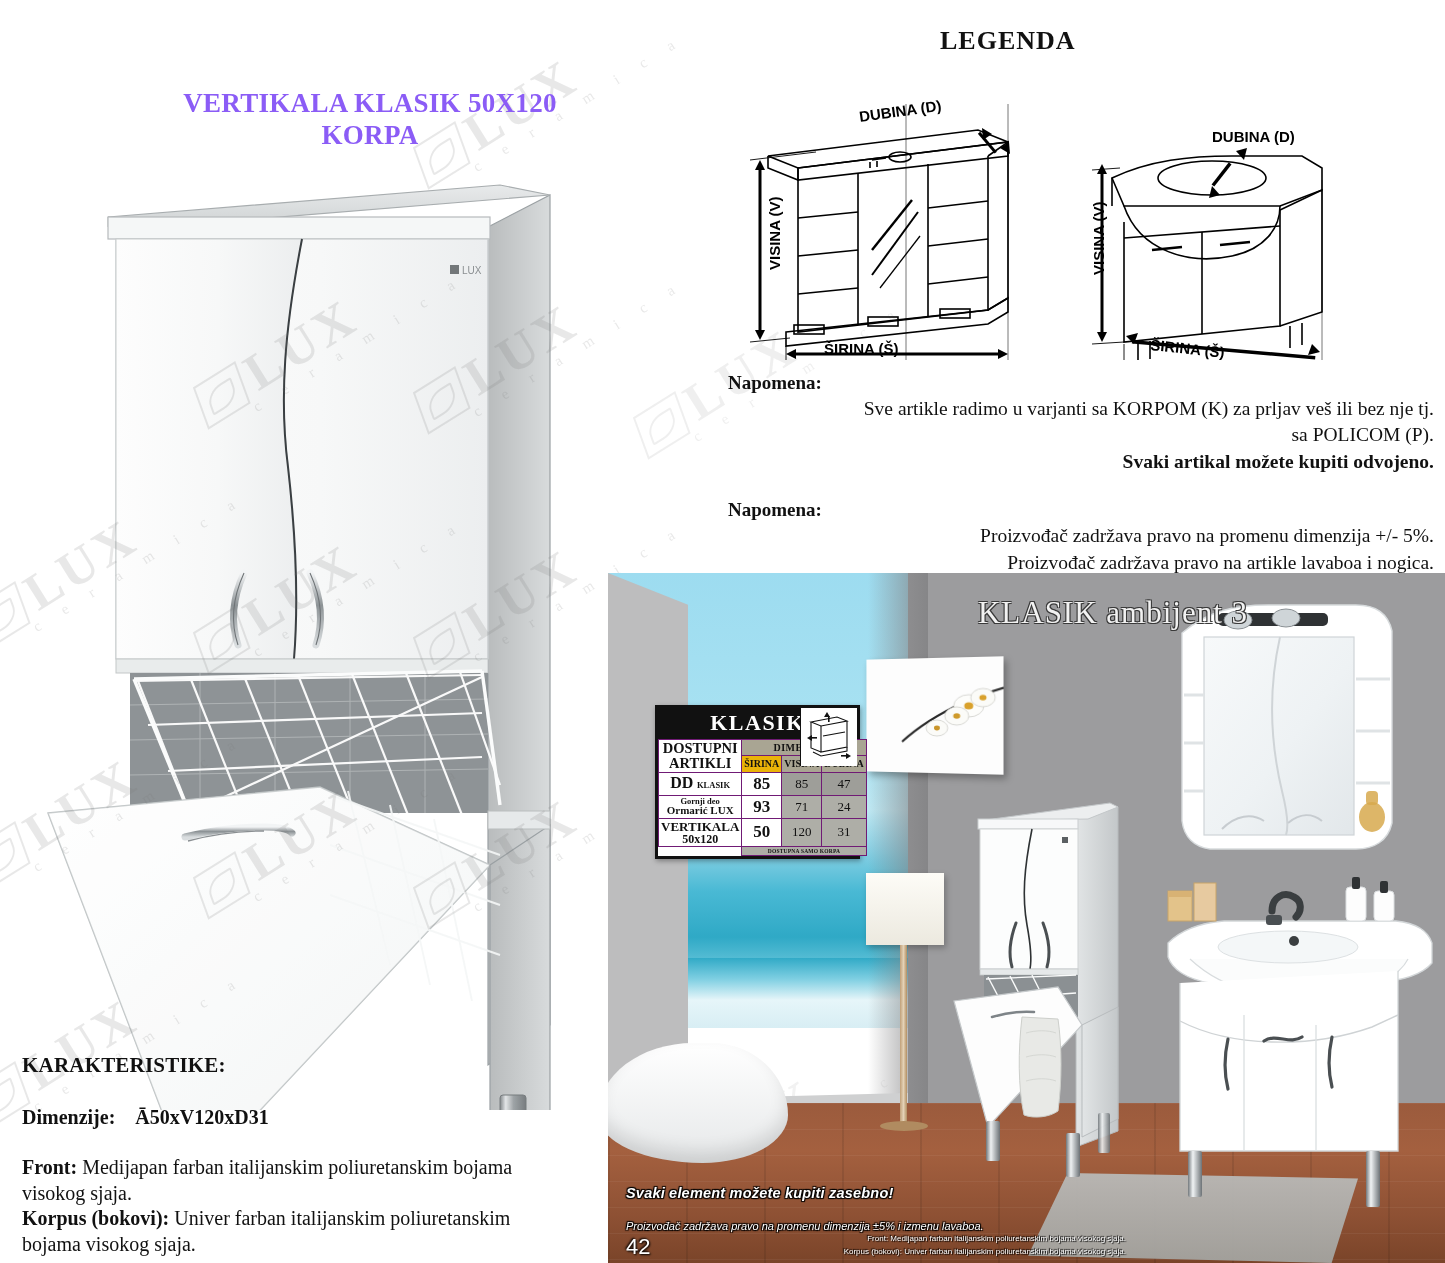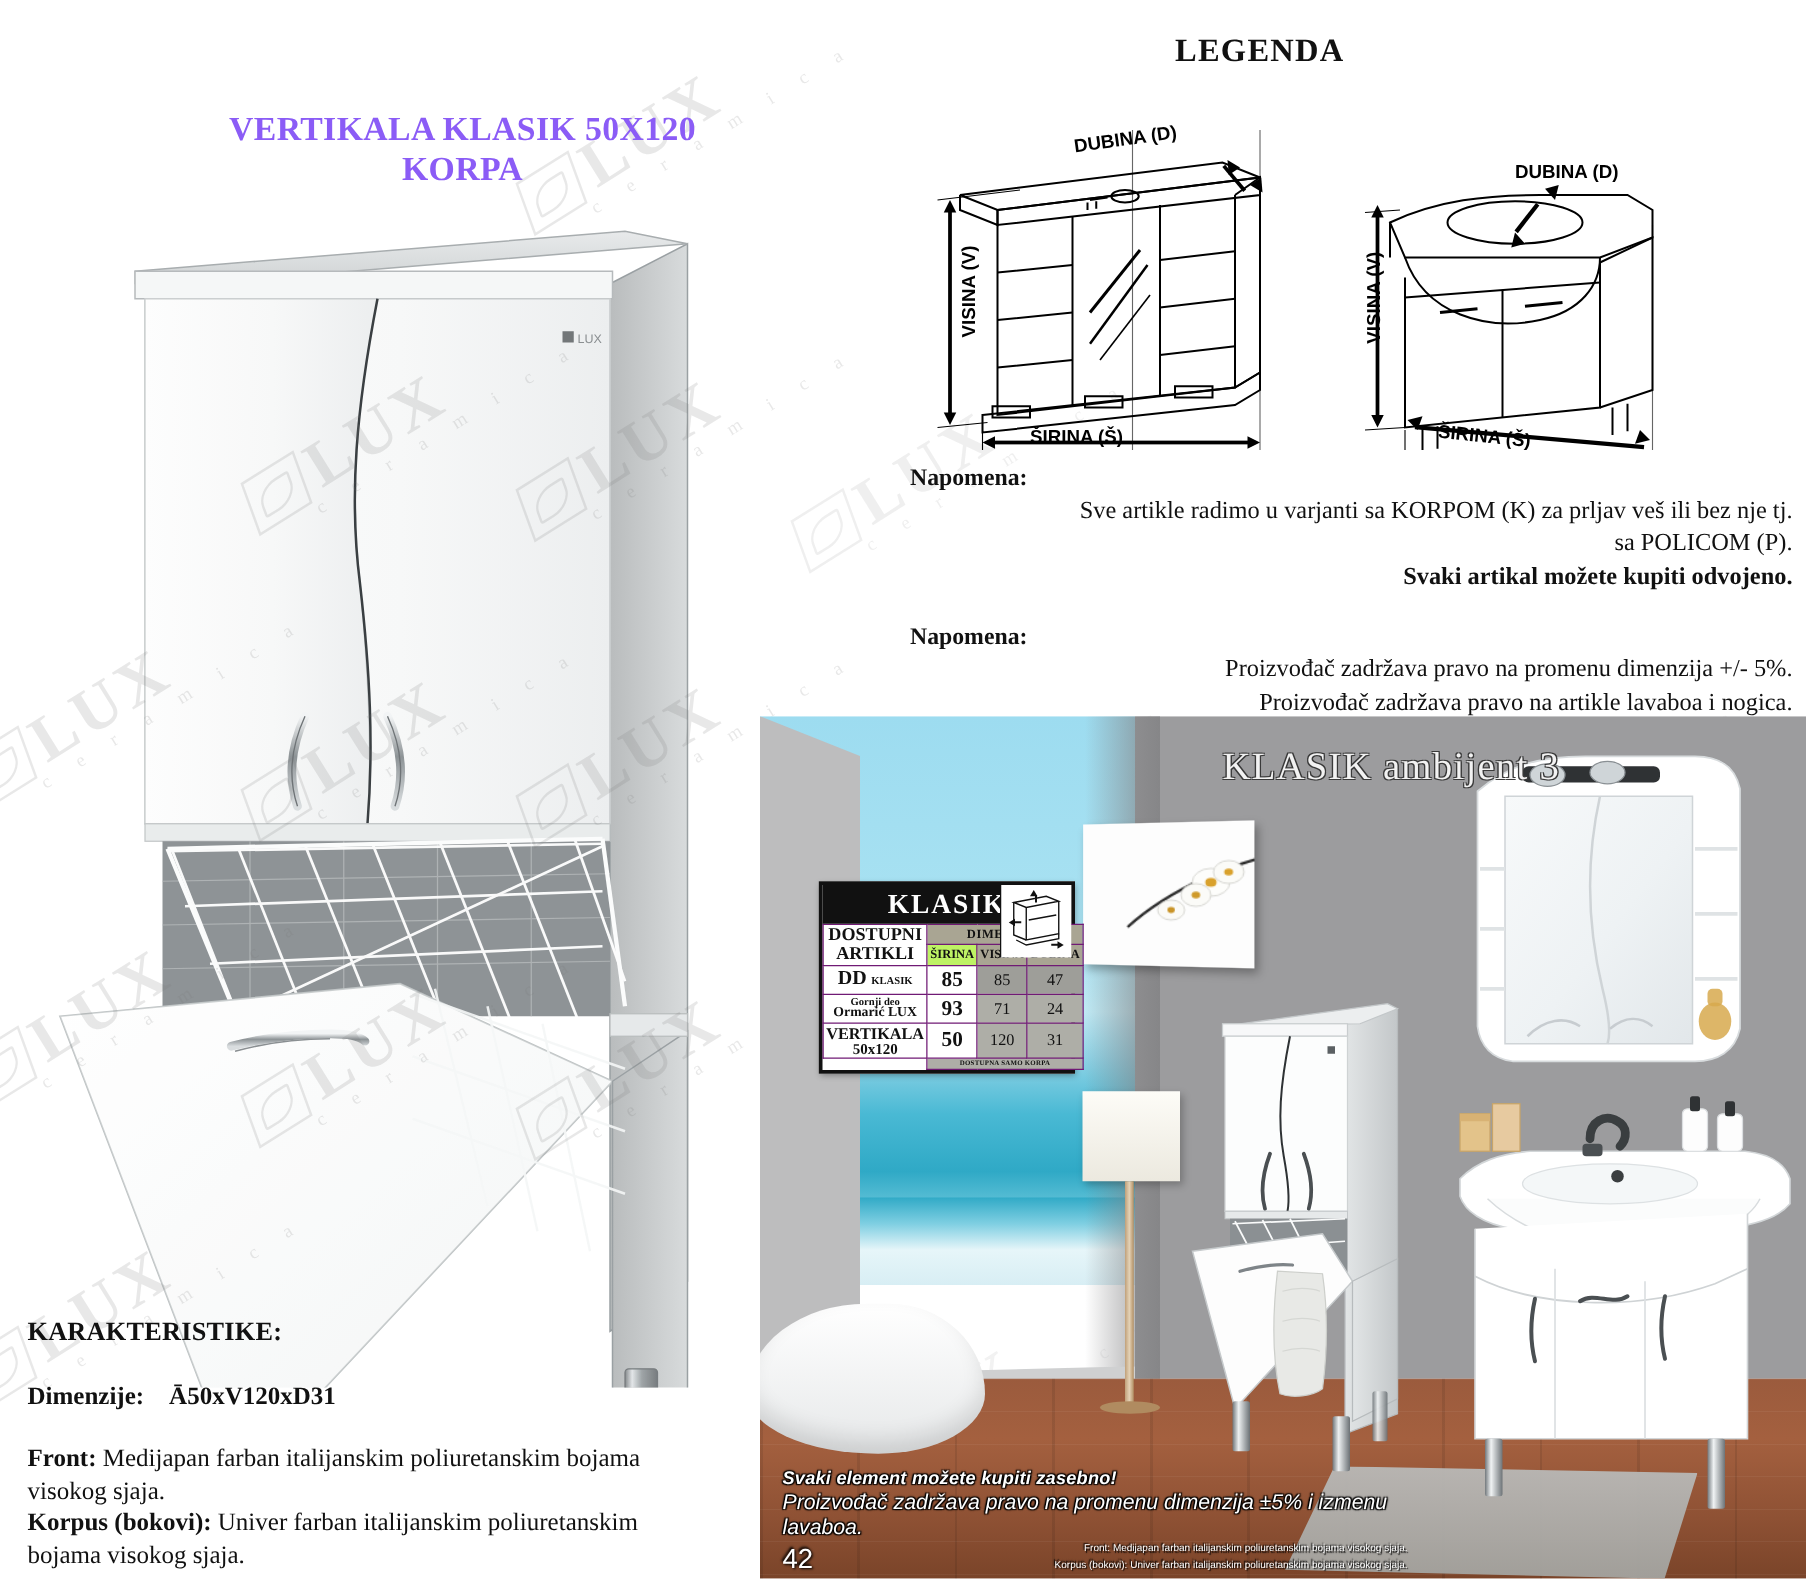--- a/index.html
+++ b/index.html
@@ -159,37 +159,37 @@
     letter-spacing:1.5px; padding:2px 0 3px 0; text-align:center;
     position:relative;
   }
   .kt-title .kt-thumb{
     position:absolute; right:0; top:0; width:56px; height:58px; background:#fff;
     border-left:1px solid #111;
   }
   .c-dim{ background:#a9a593; font-size:10px; font-weight:bold; letter-spacing:.5px; }
   .c-art{ font-size:14.5px; font-weight:bold; line-height:1.02; width:38%; }
   .c-sub{ background:#a9a593; font-size:10px; font-weight:bold; }
-  .c-sub.white{ background:#bef264; }
+  .c-sub.white{ background:#eab308; }
   .c-val-w{ font-size:17px; font-weight:bold; background:#fff; }
   .c-val-g{ font-size:13px; background:#9e9e99; }
   .c-val-g2{ font-size:13px; background:#aeaea7; }
   .c-small{ font-size:8.5px; font-weight:bold; }
   .c-tiny{ font-size:5.5px; font-weight:bold; letter-spacing:.2px; }
 
   .ins-footer{
     position:absolute; left:18px; bottom:5px; width:500px; z-index:7;
     color:#ffffff; font-family:"Liberation Sans", sans-serif;
   }
   .ins-footer .f1{
     font-size:14.5px; font-style:italic; font-weight:bold; letter-spacing:.2px;
     text-shadow:1px 1px 1px #000,-1px -1px 1px #000,1px -1px 1px #000,-1px 1px 1px #000;
   }
   .ins-footer .f2{
-    font-size:17px; font-style:italic; margin-top:1px;
+    font-size:11px; font-style:italic; margin-top:19px;
     text-shadow:1px 1px 1px #000,-1px -1px 1px #000,1px -1px 1px #000,-1px 1px 1px #000;
   }
   .ins-footer .f3{
     font-size:8px; margin-top:2px; line-height:1.35;
     text-shadow:1px 1px 1px #000,-1px -1px 1px #000;
     text-align:right;
   }
   .ins-pageno{
     position:absolute; left:18px; bottom:3px; z-index:8;
     font-family:"Liberation Sans", sans-serif; font-size:22px; color:#fff;

